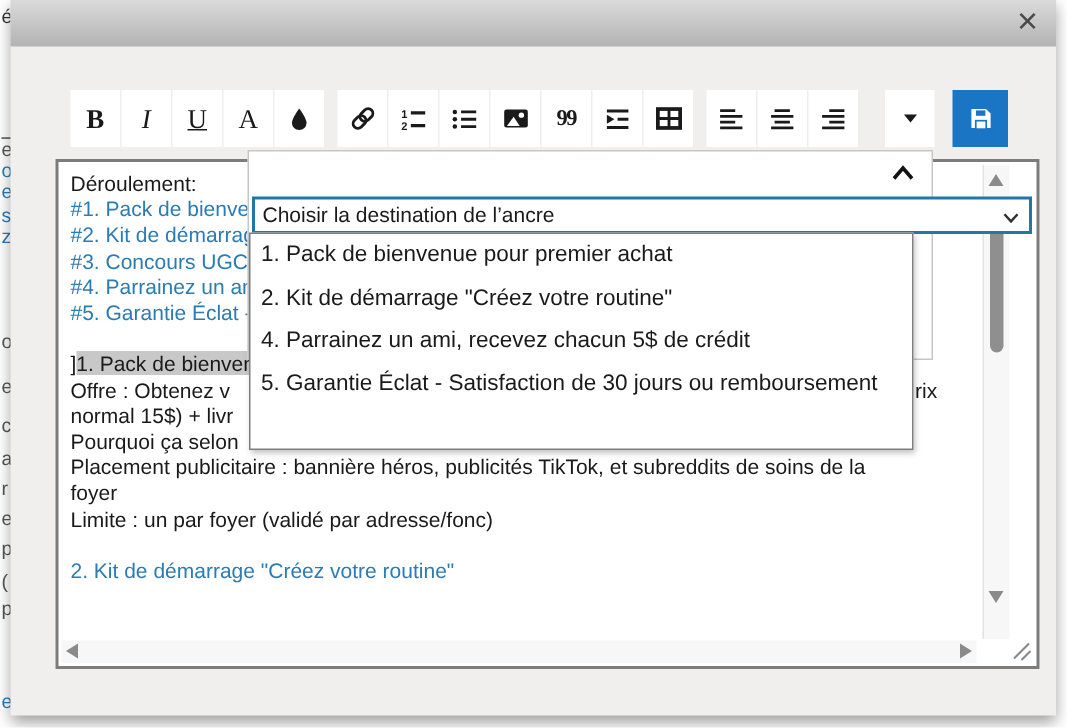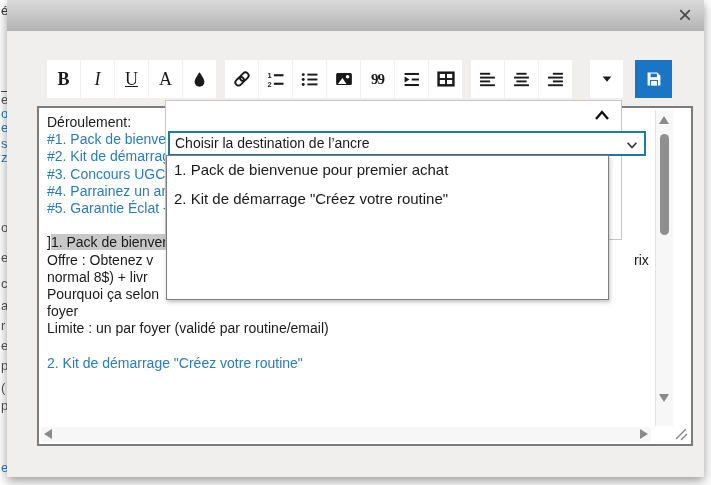--- a/index.html
+++ b/index.html
@@ -49,21 +49,21 @@
   .h-left{position:absolute;left:3px;top:2px;width:0;height:0;border-top:5.5px solid transparent;
     border-bottom:5.5px solid transparent;border-right:8px solid #8a8a8a;}
   .h-right{position:absolute;right:3px;top:2px;width:0;height:0;border-top:5.5px solid transparent;
     border-bottom:5.5px solid transparent;border-left:8px solid #8a8a8a;}
   .grip{position:absolute;right:3px;bottom:3px;width:14px;height:14px;cursor:nwse-resize;}
 
   
   .anchor-panel{position:absolute;left:158px;top:100px;width:457px;height:140px;background:#ffffff;
     border:1px solid #c6c6c6;box-sizing:border-box;z-index:5;}
   .collapse-btn{position:absolute;right:11px;top:8px;background:none;border:none;padding:0;cursor:pointer;}
-  .anchor-select{position:absolute;left:2px;top:30px;width:478px;height:25px;border:2px solid #2078a8;
+  .anchor-select{position:absolute;left:2px;top:30px;width:520px;height:25px;border:2px solid #2078a8;
     background:#fff;box-sizing:border-box;font-size:14px;line-height:21px;padding-left:5px;cursor:pointer;}
   .select-chevron{position:absolute;right:5px;top:4px;}
   .dropdown-list{position:absolute;left:159px;top:155px;width:443px;height:145px;background:#ffffff;
     border:1px solid #7e7e7e;box-sizing:border-box;z-index:6;box-shadow:1px 2px 4px rgba(0,0,0,.25);}
   .opt{height:28.6px;line-height:28.6px;font-size:15px;padding-left:7px;white-space:nowrap;
     overflow:hidden;cursor:pointer;}
 </style>
 </head>
 <body>
 
@@ -229,25 +229,26 @@
     <div class="editor">
       <div class="content">
           <div class="ln"><span>Déroulement:</span></div>
           <div class="ln"><span class="lnk">#1. Pack de bienvenue pour premier achat</span></div>
           <div class="ln"><span class="lnk">#2. Kit de démarrage "Créez votre routine"</span></div>
           <div class="ln"><span class="lnk">#3. Concours UGC #MaPeauComprise</span></div>
           <div class="ln"><span class="lnk">#4. Parrainez un ami, recevez chacun 5$ de crédit</span></div>
           <div class="ln"><span class="lnk">#5. Garantie Éclat - Satisfaction de 30 jours ou remboursement</span></div>
           <div class="ln"></div>
           <div class="ln"><span>]</span><span class="sel">1. Pack de bienvenue pour premier achat</span></div>
-          <div class="ln"><span>Offre : Obtenez v</span><span style="position: absolute; left: 563px; margin-left: 24px;">rix</span></div>
-          <div class="ln"><span>normal 8$) + livr</span></div>
+          <div class="ln"><span>Offre : Obtenez v</span><span style="position: absolute; left: 563px;">rix</span></div>
+          <div class="ln"><span>normal 15$) + livr</span></div>
           <div class="ln"><span>Pourquoi ça selon</span></div>
+          <div class="ln"><span>Placement publicitaire : bannière héros, publicités TikTok, et subreddits de soins de la</span></div>
           <div class="ln"><span>foyer</span></div>
-          <div class="ln"><span>Limite : un par foyer (validé par routine/email)</span></div>
+          <div class="ln"><span>Limite : un par foyer (validé par adresse/fonc)</span></div>
           <div class="ln"></div>
           <div class="ln"><span class="lnk">2. Kit de démarrage "Créez votre routine"</span></div>
         </div>
       <div class="vscroll">
         <div class="v-up"></div>
         <div class="v-thumb"></div>
         <div class="v-down"></div>
       </div>
       <div class="hscroll">
         <div class="h-left"></div>
@@ -275,16 +276,18 @@
           <svg width="14" height="14" viewBox="0 0 16 16">
               <path d="M3 5.5 L8 11 L13 5.5" fill="none" stroke="#333333" stroke-width="1.9"></path>
             </svg>
         </span>
       </div>
     </div>
 
     <div class="dropdown-list">
         <div class="opt">1. Pack de bienvenue pour premier achat</div>
         <div class="opt">2. Kit de démarrage "Créez votre routine"</div>
+        <div class="opt">4. Parrainez un ami, recevez chacun 5$ de crédit</div>
+        <div class="opt">5. Garantie Éclat - Satisfaction de 30 jours ou remboursement</div>
       </div>
   </div>
 
 </div>
 
 </body></html>

